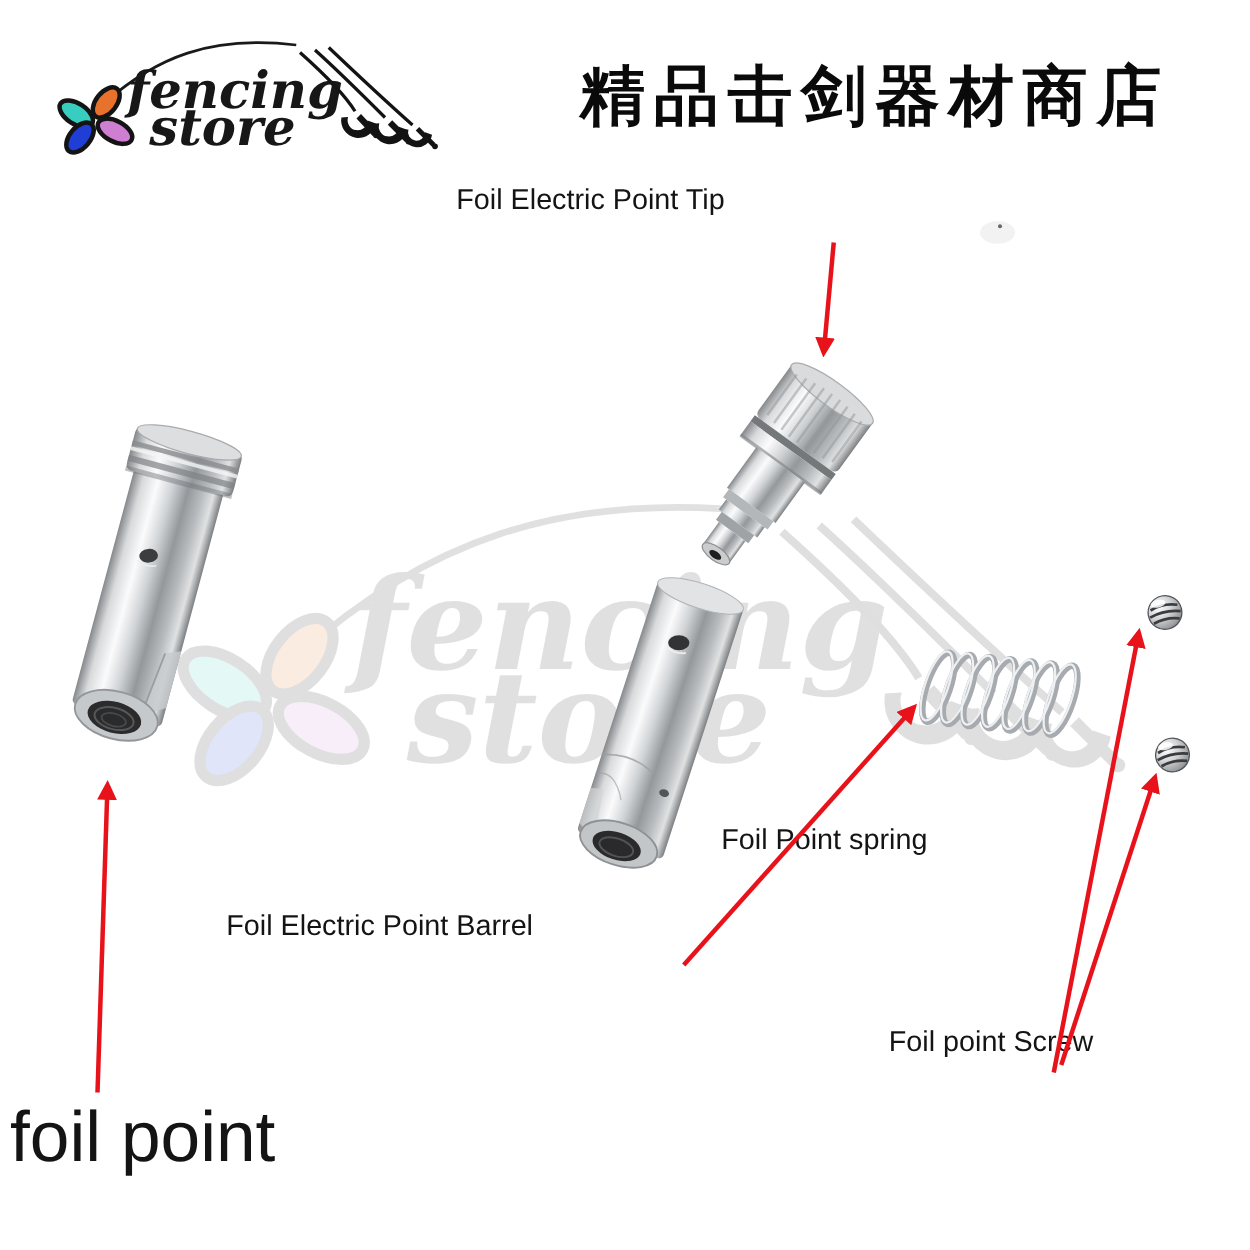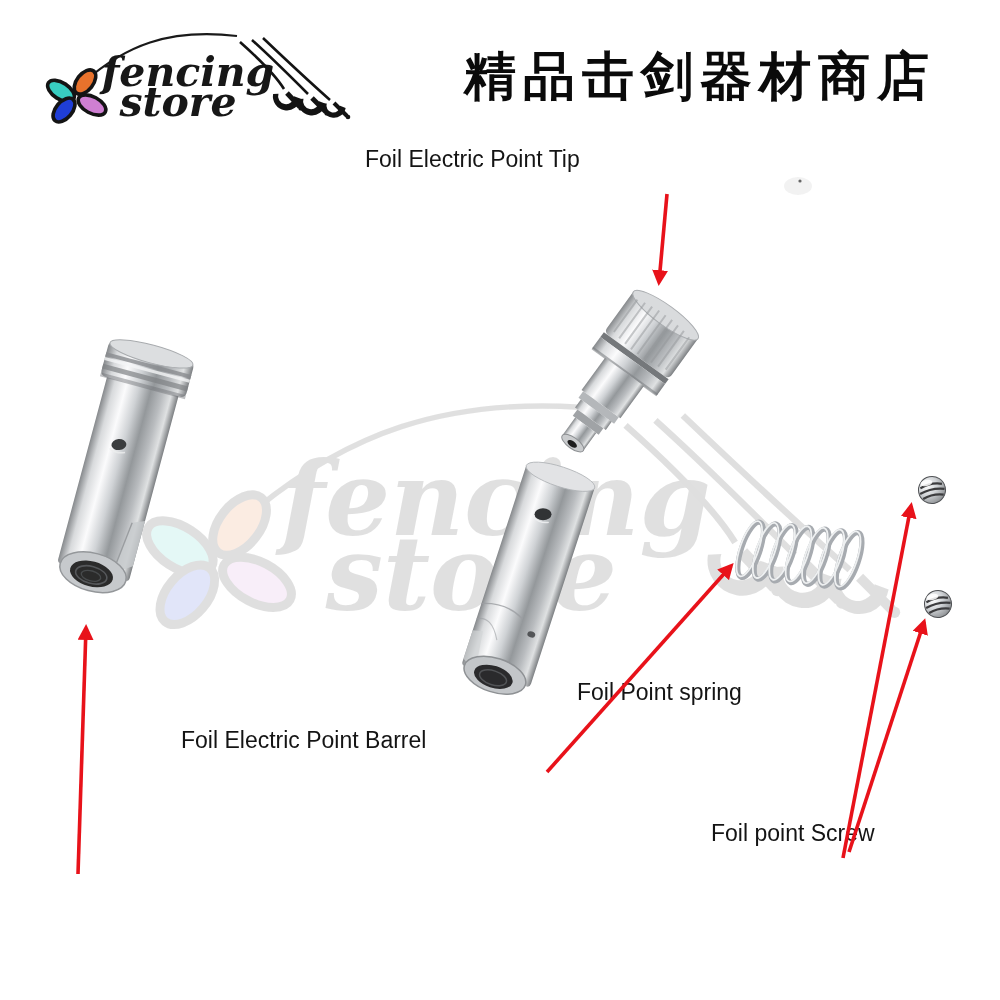--- a/index.html
+++ b/index.html
@@ -155,23 +155,24 @@
     <g transform="translate(938,604) rotate(-12)">
       <circle r="13.5" fill="url(#gscrew)" stroke="#4f5154" stroke-width="1"></circle>
       <path d="M -11,-4 Q 0,-8 11,-4 M -12.5,1.5 Q 0,-2.5 12.5,1.5 M -10.5,7 Q 0,3.5 10.5,7" stroke="#3c3c3e" stroke-width="2.2" fill="none"></path>
       <ellipse cx="-4" cy="-8" rx="6" ry="3" fill="#ffffff" opacity="0.85"></ellipse>
     </g>
   </svg>
 
   <div class="cn-title">精品击剑器材商店</div>
 
   <div class="lbl" style="left:365px;top:146px;">Foil Electric Point Tip</div>
-  <div class="lbl" style="left:577px;top:679px;">Foil Point spring</div>
+  <div class="lbl" style="left:577px;top:658px;">Foil Point spring</div>
   <div class="lbl" style="left:181px;top:727px;">Foil Electric Point Barrel</div>
   <div class="lbl" style="left:711px;top:820px;">Foil point Screw</div>
+  <div class="lbl lbl-big" style="left:8px;top:878px;">foil point</div>
 
   <svg id="arrows" width="1000" height="1000" viewBox="0 0 1000 1000">
     <defs>
       <marker id="arrhead" viewBox="0 0 10 10" refX="7.5" refY="5" markerWidth="4.4" markerHeight="4.4" orient="auto">
         <path d="M0,0 L10,5 L0,10 Z" fill="#e8121a"></path>
       </marker>
     </defs>
     <line x1="667" y1="194" x2="659" y2="282" stroke-width="3.6" marker-end="url(#arrhead)" stroke="#e8121a"></line>
     <line x1="78" y1="874" x2="86" y2="628" stroke-width="3.6" marker-end="url(#arrhead)" stroke="#e8121a"></line>
     <line x1="547" y1="772" x2="731" y2="566" stroke-width="3.6" marker-end="url(#arrhead)" stroke="#e8121a"></line>

